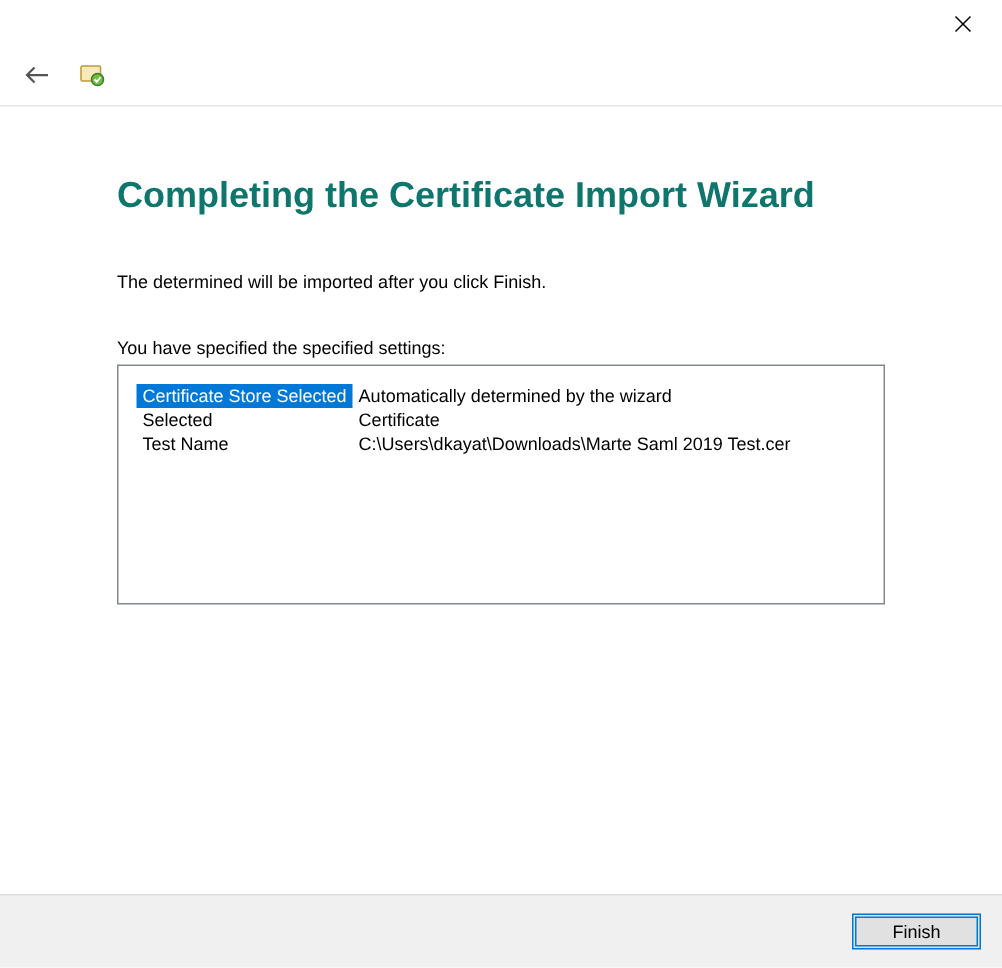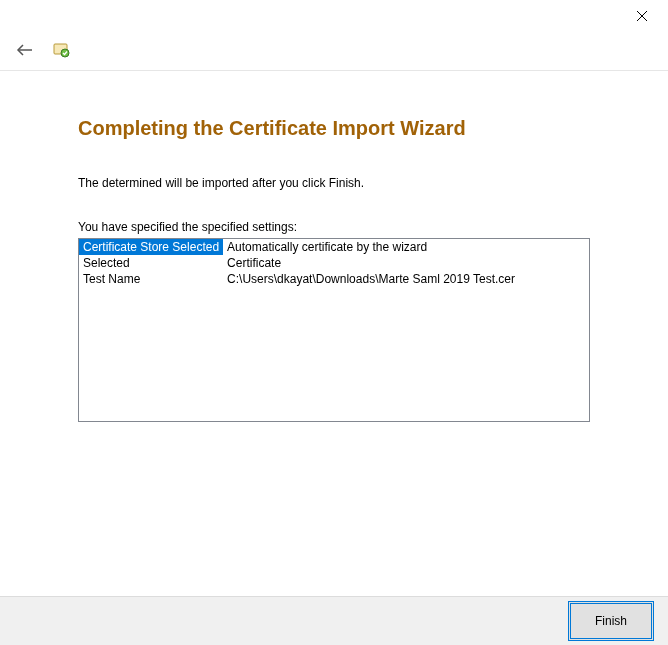--- a/index.html
+++ b/index.html
@@ -56,38 +56,38 @@
   .hr {
     border: none;
     border-top: 1px solid #e6e6e6;
     margin: 0;
   }
   .content {
     padding: 0 78px;
     box-sizing: border-box;
   }
   h1.page-title {
-    font-size: 20px;
+    font-size: 24px;
     font-weight: 600;
     margin: 46px 0 36px 0;
-    color: #a16207;
+    color: #0f766e;
   }
   .intro {
     font-size: 12px;
     margin: 0 0 30px 0;
   }
   .settings-label {
     font-size: 12px;
     margin: 0 0 4px 0;
   }
   .settings-box {
     border: 1px solid #828790;
-    height: 184px;
+    height: 160px;
     box-sizing: border-box;
-    padding: 0;
+    padding: 12px;
     overflow: auto;
   }
   table.settings-table {
     border-collapse: collapse;
     width: 100%;
     font-size: 12px;
   }
   table.settings-table td {
     padding: 1px 4px 1px 4px;
     white-space: nowrap;
@@ -107,21 +107,21 @@
     background: #f0f0f0;
     border-top: 1px solid #dcdcdc;
     display: flex;
     align-items: center;
     justify-content: flex-end;
     padding-right: 14px;
     gap: 8px;
   }
   button.win-btn {
     min-width: 86px;
-    height: 40px;
+    height: 24px;
     background: #e1e1e1;
     border: 1px solid #adadad;
     font-family: inherit;
     font-size: 12px;
     padding: 0 14px;
     cursor: pointer;
   }
   button.win-btn.primary {
     border: 1px solid #0078d7;
     outline: 1px solid #0078d7;
@@ -161,21 +161,21 @@
 <div class="content">
   <h1 class="page-title">Completing the Certificate Import Wizard</h1>
   <p class="intro">The determined will be imported after you click Finish.</p>
   <p class="settings-label">You have specified the specified settings:</p>
 
   <div class="settings-box">
     <table class="settings-table">
       <tbody id="settings-body">
           <tr>
             <td class="key-cell selected">Certificate Store Selected</td>
-            <td>Automatically certificate by the wizard</td>
+            <td>Automatically determined by the wizard</td>
           </tr>
           <tr>
             <td class="key-cell">Selected</td>
             <td>Certificate</td>
           </tr>
           <tr>
             <td class="key-cell">Test Name</td>
             <td>C:\Users\dkayat\Downloads\Marte Saml 2019 Test.cer</td>
           </tr>
         </tbody>

